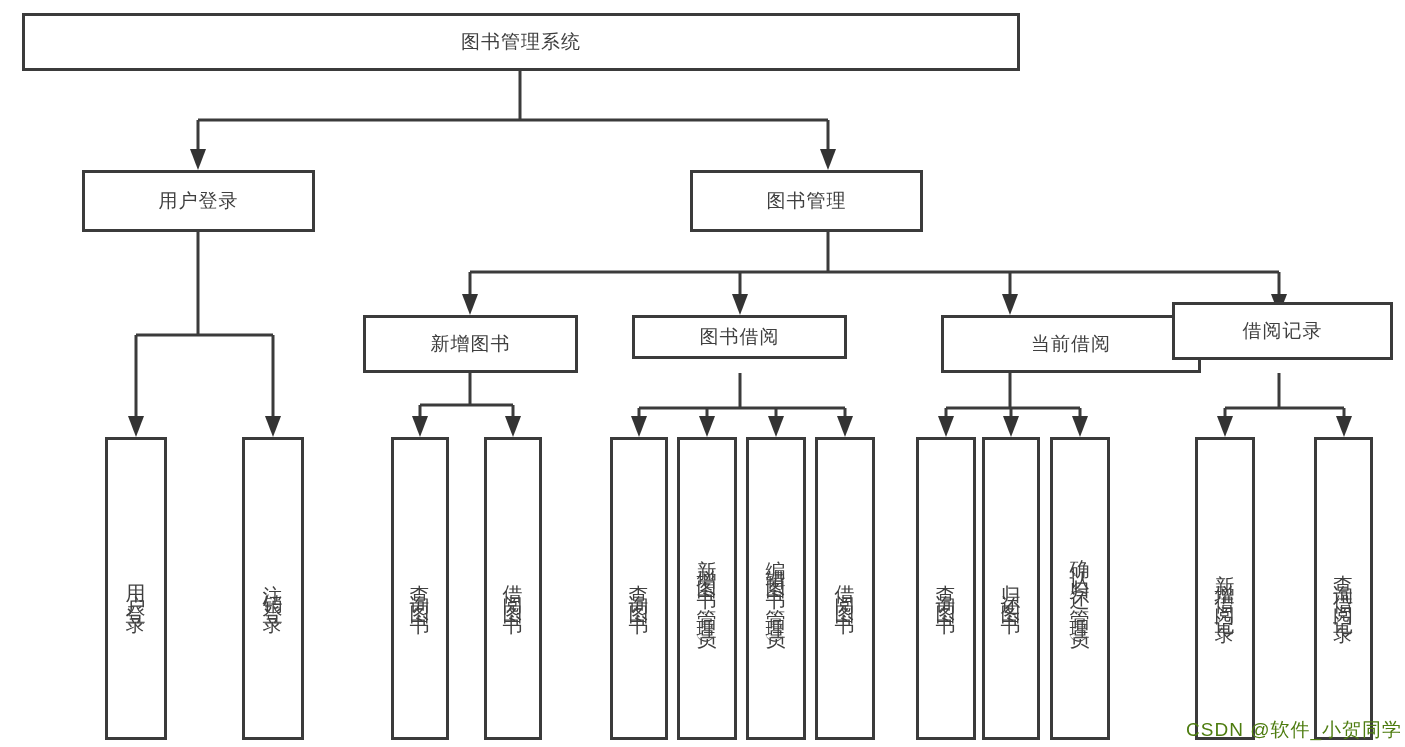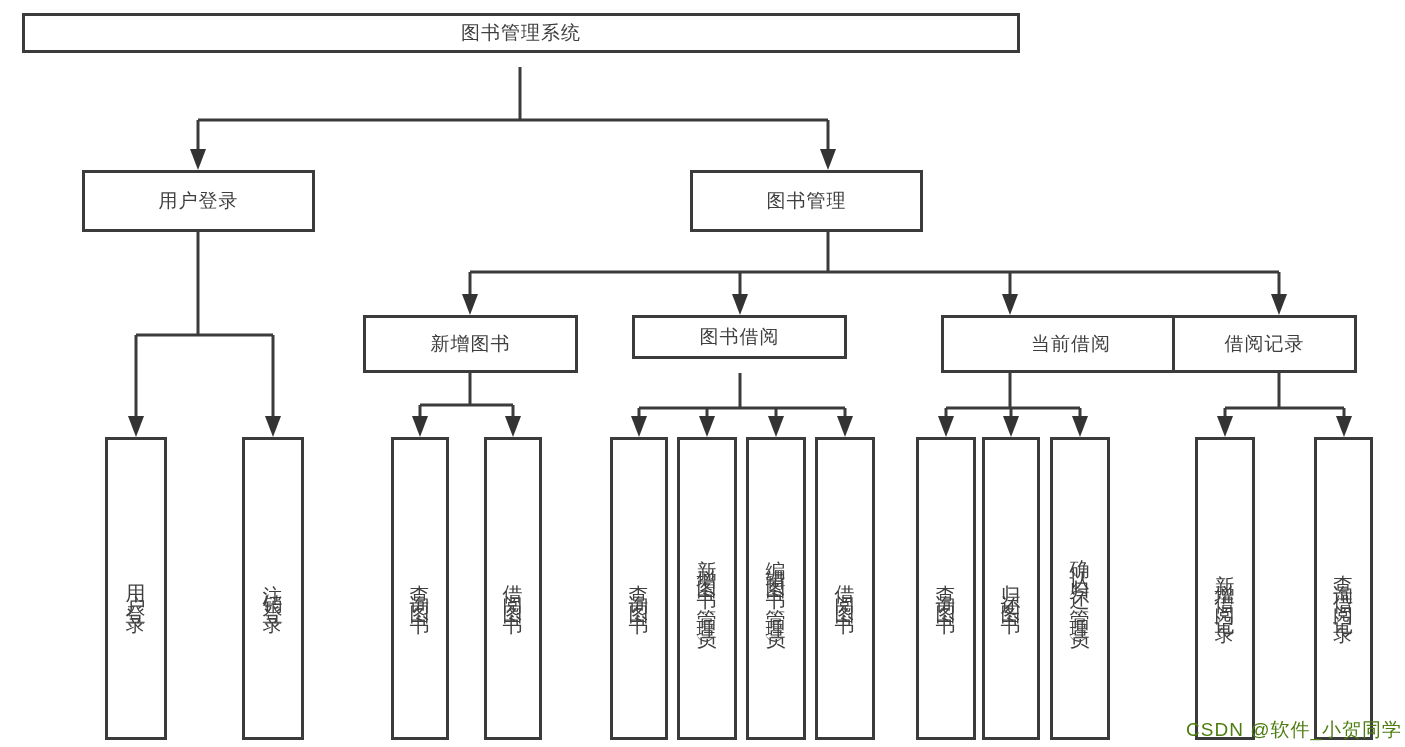--- a/index.html
+++ b/index.html
@@ -110,29 +110,29 @@
       <polygon points="768,416 784,416 776,437"></polygon>
       <polygon points="837,416 853,416 845,437"></polygon>
       <polygon points="938,416 954,416 946,437"></polygon>
       <polygon points="1003,416 1019,416 1011,437"></polygon>
       <polygon points="1072,416 1088,416 1080,437"></polygon>
       <polygon points="1217,416 1233,416 1225,437"></polygon>
       <polygon points="1336,416 1352,416 1344,437"></polygon>
     </g>
   </svg>
 
-  <div class="box h" style="left:22px;top:13px;width:998px;height:40px">图书管理系统</div>
+  <div class="box h" style="left:22px;top:13px;width:998px;height:58px">图书管理系统</div>
 
   <div class="box h" style="left:82px;top:170px;width:233px;height:62px">用户登录</div>
   <div class="box h" style="left:690px;top:170px;width:233px;height:62px">图书管理</div>
 
   <div class="box h" style="left:363px;top:315px;width:215px;height:58px">新增图书</div>
   <div class="box h" style="left:632px;top:315px;width:215px;height:44px">图书借阅</div>
   <div class="box h" style="left:941px;top:315px;width:260px;height:58px">当前借阅</div>
-  <div class="box h" style="left:1172px;top:315px;width:185px;height:58px">借阅记录</div>
+  <div class="box h" style="left:1172px;top:302px;width:221px;height:58px">借阅记录</div>
 
   <div class="box v" style="left:105px;top:437px;width:62px;height:303px">用户登录</div>
   <div class="box v" style="left:242px;top:437px;width:62px;height:303px">注销登录</div>
 
   <div class="box v" style="left:391px;top:437px;width:58px;height:303px">查询图书</div>
   <div class="box v" style="left:484px;top:437px;width:58px;height:303px">借阅图书</div>
 
   <div class="box v" style="left:610px;top:437px;width:58px;height:303px">查询图书</div>
   <div class="box v" style="left:677px;top:437px;width:60px;height:303px">新增图书（管理员）</div>
   <div class="box v" style="left:746px;top:437px;width:60px;height:303px">编辑图书（管理员）</div>

